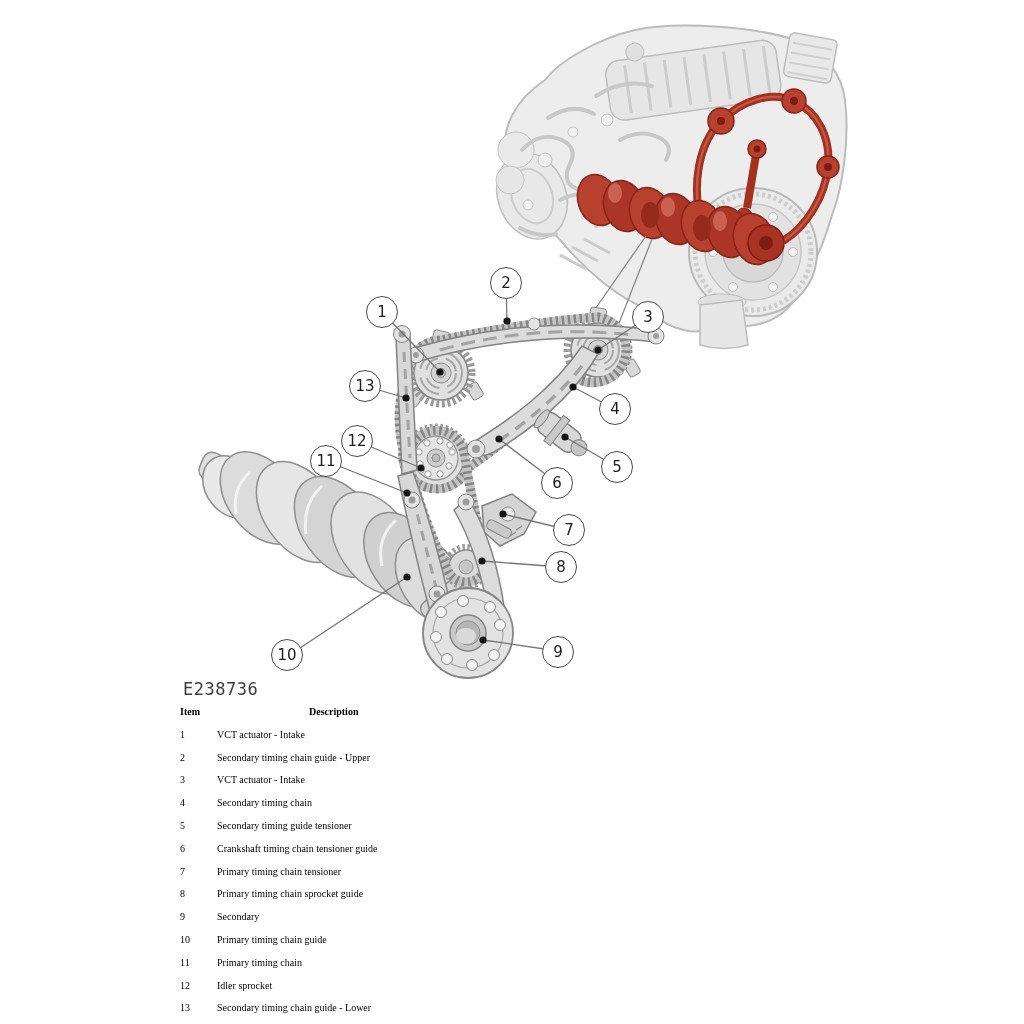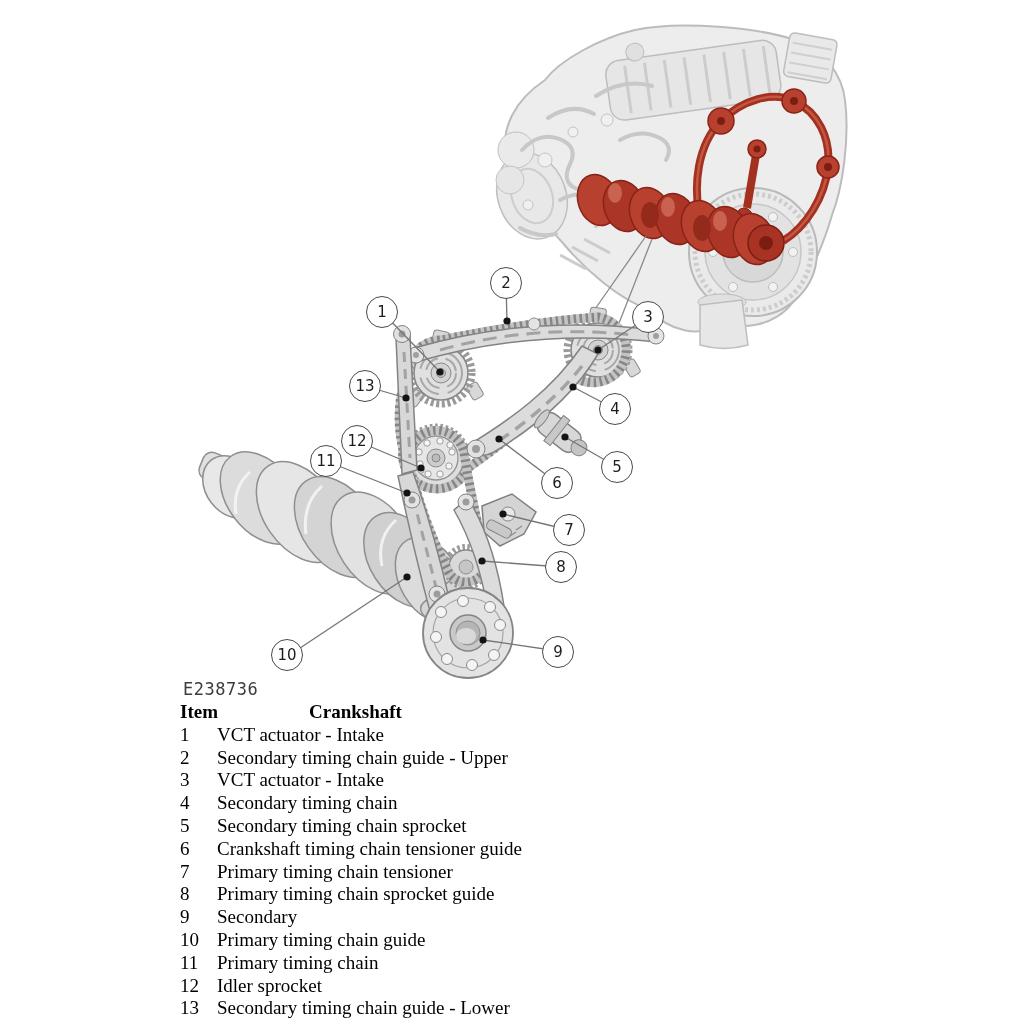--- a/index.html
+++ b/index.html
@@ -8,21 +8,21 @@
   .art{position:absolute;left:0;top:0;}
   .callout{position:absolute;width:32px;height:32px;border-radius:50%;
            background:#fff;border:1.6px solid #4a4a4a;box-sizing:border-box;
            display:flex;align-items:center;justify-content:center;
            font-family:"DejaVu Sans",sans-serif;font-size:15px;color:#1c1c1c;
            line-height:1;z-index:5;}
   .fig-code{position:absolute;left:183px;top:679px;
             font-family:"DejaVu Sans Mono",monospace;font-size:17px;
             letter-spacing:0.5px;color:#3c3c3c;}
   .legend{position:absolute;left:180px;top:701px;width:560px;
-          font-size:19px;color:#000;}
+          font-size:10px;color:#000;}
   .legend-header{display:flex;font-weight:bold;line-height:22.8px;}
   .legend-header .hdr-item{width:129px;}
   .legend-row{display:flex;line-height:22.8px;}
   .cell-item{width:37px;flex:0 0 37px;}
   .cell-desc{flex:1;}
 </style>
 </head>
 <body>
 
 <div class="page">
@@ -339,41 +339,41 @@
   <div class="callout" style="left:271px;top:639px;">10</div>
   <div class="callout" style="left:310px;top:445px;">11</div>
   <div class="callout" style="left:341px;top:425px;">12</div>
   <div class="callout" style="left:349px;top:370px;">13</div>
 
   <div class="fig-code">E238736</div>
 
   <div class="legend">
     <div class="legend-header">
       <span class="hdr-item">Item</span>
-      <span class="hdr-desc">Crankshaft</span>
+      <span class="hdr-desc">Description</span>
     </div>
     <div class="legend-row">
       <span class="cell-item">1</span>
       <span class="cell-desc">VCT actuator - Intake</span>
     </div>
     <div class="legend-row">
       <span class="cell-item">2</span>
       <span class="cell-desc">Secondary timing chain guide - Upper</span>
     </div>
     <div class="legend-row">
       <span class="cell-item">3</span>
       <span class="cell-desc">VCT actuator - Intake</span>
     </div>
     <div class="legend-row">
       <span class="cell-item">4</span>
       <span class="cell-desc">Secondary timing chain</span>
     </div>
     <div class="legend-row">
       <span class="cell-item">5</span>
-      <span class="cell-desc">Secondary timing chain sprocket</span>
+      <span class="cell-desc">Secondary timing guide tensioner</span>
     </div>
     <div class="legend-row">
       <span class="cell-item">6</span>
       <span class="cell-desc">Crankshaft timing chain tensioner guide</span>
     </div>
     <div class="legend-row">
       <span class="cell-item">7</span>
       <span class="cell-desc">Primary timing chain tensioner</span>
     </div>
     <div class="legend-row">

